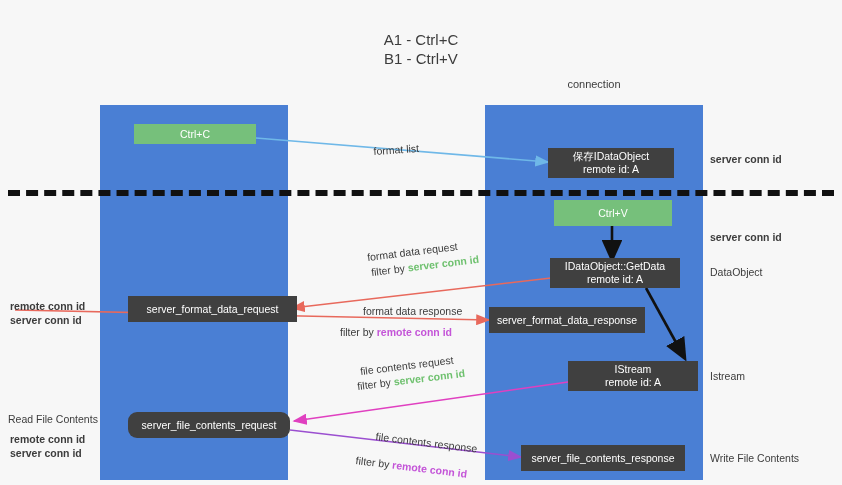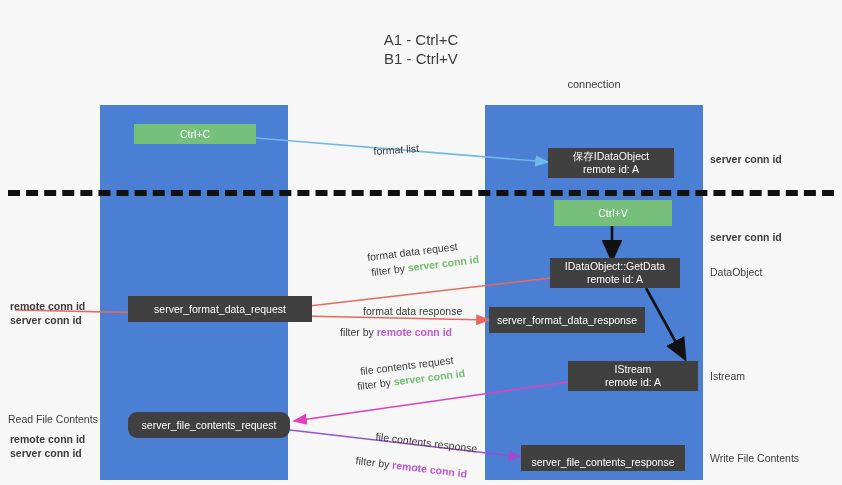--- a/index.html
+++ b/index.html
@@ -153,21 +153,21 @@
 
     <line x1="290" y1="410" x2="521" y2="437" stroke="#9b4fd0" stroke-width="1.6" marker-end="url(#ah-purple)"></line>
   </svg>
 
   <div class="dashed-sep"></div>
 
   <div class="node green" style="left:134px; top:104px; width:122px; height:20px;">
     <span>Ctrl+C</span>
   </div>
 
-  <div class="node orange" style="left:128px; top:276px; width:184px; height:26px;">
+  <div class="node orange" style="left:128px; top:276px; width:169px; height:26px;">
     <span>server_format_data_request</span>
   </div>
 
   <div class="node orange" style="left:128px; top:392px; width:162px; height:26px;border-radius:9px;">
     <span>server_file_contents_request</span>
   </div>
 
   <div class="node orange" style="left:548px; top:128px; width:126px; height:30px;">
     <span>保存IDataObject</span>
     <span>remote id: A</span>
@@ -184,21 +184,21 @@
 
   <div class="node orange" style="left:489px; top:287px; width:156px; height:26px;">
     <span>server_format_data_response</span>
   </div>
 
   <div class="node orange" style="left:568px; top:341px; width:130px; height:30px;">
     <span>IStream</span>
     <span>remote id: A</span>
   </div>
 
-  <div class="node orange" style="left:521px; top:425px; width:164px; height:26px;justify-content:flex-end;">
+  <div class="node orange" style="left:521px; top:425px; width:164px; height:26px;">
     <span>server_file_contents_response</span>
   </div>
 
   <div class="ann rot" style="left:374px; top:124px; transform: rotate(-4deg);">format list</div>
 
   <div class="ann rot" style="left:368px; top:230px; transform: rotate(-7deg);">format data request</div>
   <div class="ann rot" style="left:372px; top:245px; transform: rotate(-7deg);">
     <span>filter by </span><span class="green-txt">server conn id</span>
   </div>
 

